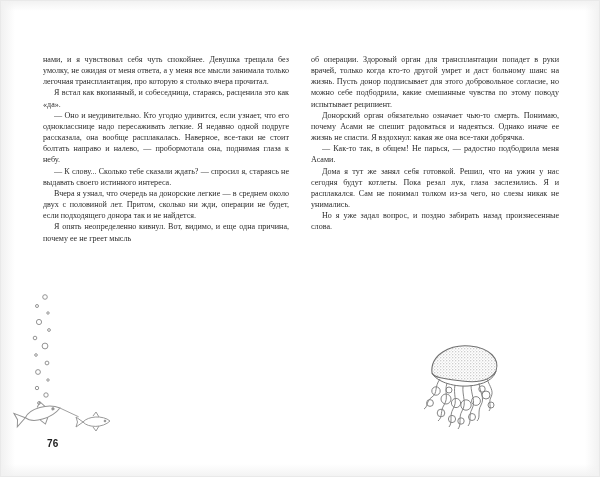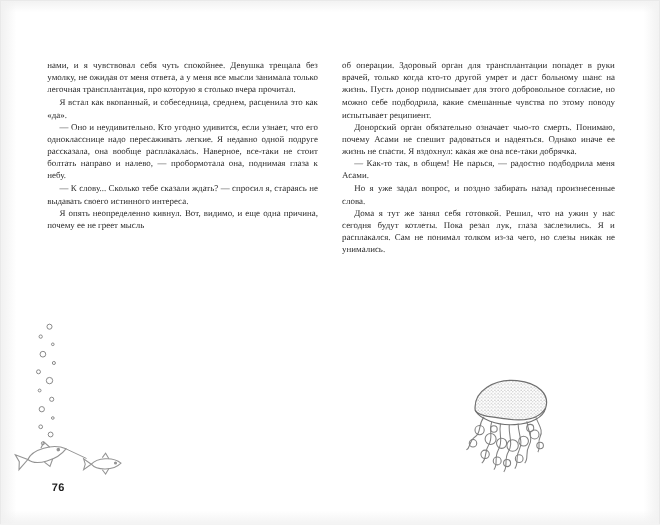--- a/index.html
+++ b/index.html
@@ -119,23 +119,24 @@
 
   <div class="scan-edge-top"></div>
   <div class="scan-edge-bottom"></div>
   <div class="scan-edge-left"></div>
   <div class="scan-edge-right"></div>
 
   <div class="page page-left">
 
     <div class="textblock">
       <p class="noindent">нами, и я чувствовал себя чуть спокойнее. Девушка трещала без умолку, не ожидая от меня ответа, а у меня все мысли занимала только легочная трансплантация, про которую я столько вчера прочитал.</p>
-      <p>Я встал как вкопанный, и собеседница, среднем, расценила это как «да».</p>
+      <p>Я встал как вкопанный, и собеседница, стараясь, расценила это как «да».</p>
       <p>— Оно и неудивительно. Кто угодно удивится, если узнает, что его однокласснице надо пересаживать легкие. Я недавно одной подруге рассказала, она вообще расплакалась. Наверное, все-таки не стоит болтать направо и налево, — пробормотала она, поднимая глаза к небу.</p>
       <p>— К слову... Сколько тебе сказали ждать? — спросил я, стараясь не выдавать своего истинного интереса.</p>
+      <p>Вчера я узнал, что очередь на донорские легкие — в среднем около двух с половиной лет. Притом, сколько ни жди, операции не будет, если подходящего донора так и не найдется.</p>
       <p>Я опять неопределенно кивнул. Вот, видимо, и еще одна причина, почему ее не греет мысль</p>
     </div>
 
     <div class="deco deco-fish-left">
       <svg viewBox="0 0 105 160" width="105" height="160" aria-hidden="true">
         <g fill="none" stroke="#5a5a5a" stroke-width="0.9">
 
           <circle cx="30" cy="8" r="2.3"></circle>
           <circle cx="22" cy="17" r="1.5"></circle>
           <circle cx="33" cy="24" r="1.2"></circle>
@@ -173,22 +174,22 @@
 
     <div class="folio">76</div>
   </div>
 
   <div class="page page-right">
 
     <div class="textblock">
       <p class="noindent">об операции. Здоровый орган для трансплантации попадет в руки врачей, только когда кто-то другой умрет и даст больному шанс на жизнь. Пусть донор подписывает для этого добровольное согласие, но можно себе подбодрила, какие смешанные чувства по этому поводу испытывает реципиент.</p>
       <p>Донорский орган обязательно означает чью-то смерть. Понимаю, почему Асами не спешит радоваться и надеяться. Однако иначе ее жизнь не спасти. Я вздохнул: какая же она все-таки добрячка.</p>
       <p>— Как-то так, в общем! Не парься, — радостно подбодрила меня Асами.</p>
+      <p>Дома я тут же занял себя готовкой. Решил, что на ужин у нас сегодня будут котлеты. Пока резал лук, глаза заслезились. Я и расплакался. Сам не понимал толком из-за чего, но слезы никак не унимались.</p>
       <p>Но я уже задал вопрос, и поздно забирать назад произнесенные слова.</p>
-      <p>Дома я тут же занял себя готовкой. Решил, что на ужин у нас сегодня будут котлеты. Пока резал лук, глаза заслезились. Я и расплакался. Сам не понимал толком из-за чего, но слезы никак не унимались.</p>
     </div>
 
     <div class="deco deco-jellyfish">
       <svg viewBox="0 0 96 104" width="96" height="104" aria-hidden="true">
         <defs>
           <pattern id="stipple" width="3" height="3" patternUnits="userSpaceOnUse">
             <rect width="3" height="3" fill="#ffffff"></rect>
             <circle cx="0.8" cy="0.8" r="0.5" fill="#7a7a7a"></circle>
             <circle cx="2.2" cy="2.1" r="0.45" fill="#8d8d8d"></circle>
           </pattern>

